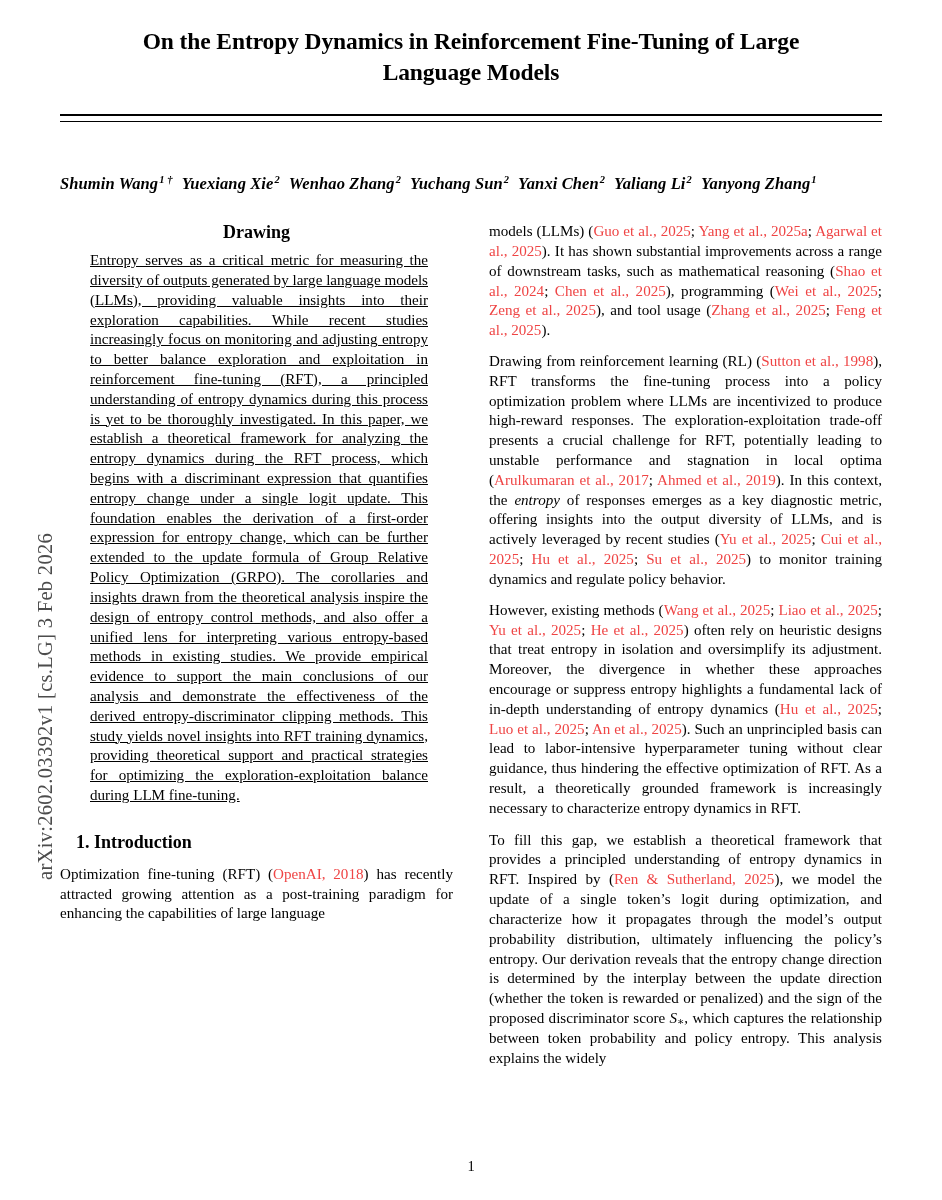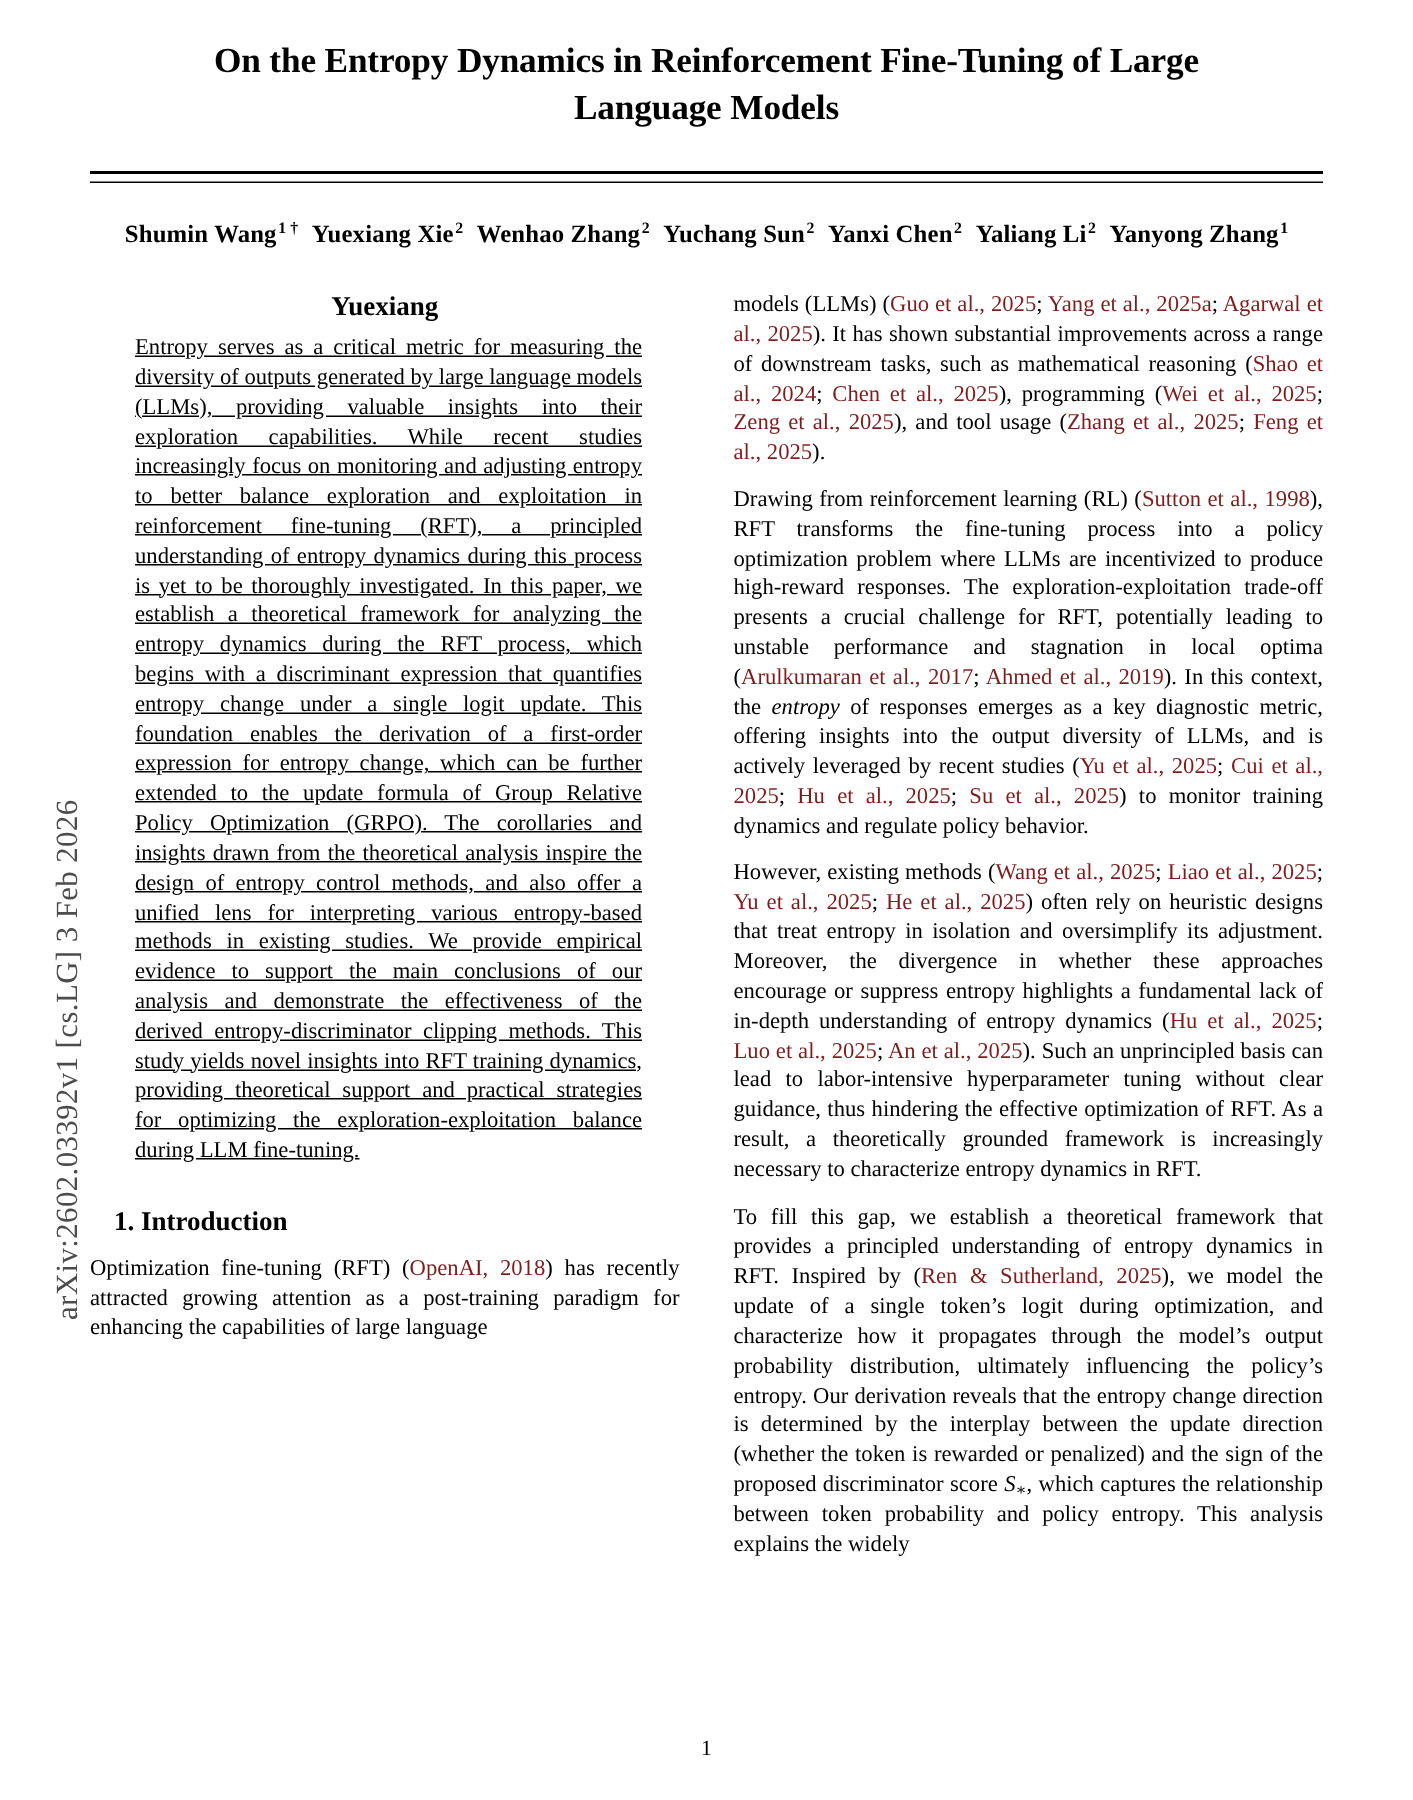--- a/index.html
+++ b/index.html
@@ -59,25 +59,25 @@
   }
   #title-rule {
     margin-top: 27px;
     height: 5px;
     border-top: 2.2px solid #000;
     border-bottom: 1.5px solid #000;
   }
 
   
   #authors {
-    margin-top: 24px;
-    text-align: center;
+    margin-top: 52px;
     font-size: 16.5px;
     font-weight: bold;
     letter-spacing: 0.1px;
+    font-style: italic;
   }
   #authors .author { white-space: nowrap; }
   #authors .author + .author { margin-left: 9px; }
   #authors sup {
     font-size: 10.5px;
     font-weight: bold;
     vertical-align: super;
     line-height: 0;
     margin-left: 1px;
   }
@@ -121,21 +121,21 @@
   
   .para {
     font-size: 15.1px;
     line-height: 1.313;
     text-align: justify;
     text-justify: inter-word;
     margin: 0 0 11px 0;
     hyphens: manual;
   }
   .para:last-child { margin-bottom: 0; margin-top: 12px; }
-  .cite { color: #7f1d1d; }
+  .cite { color: #ef4444; }
   .it { font-style: italic; }
   .mathsym {
     font-family: "Liberation Serif", "DejaVu Serif", serif;
     font-style: italic;
   }
   .mathsym sub {
     font-style: normal;
     font-size: 0.72em;
     vertical-align: -0.22em;
     line-height: 0;
@@ -166,21 +166,21 @@
   </div>
 
   <div id="authors">
     <span class="author"><span>Shumin Wang</span><sup>1 †</sup></span><span class="author"><span>Yuexiang Xie</span><sup>2</sup></span><span class="author"><span>Wenhao Zhang</span><sup>2</sup></span><span class="author"><span>Yuchang Sun</span><sup>2</sup></span><span class="author"><span>Yanxi Chen</span><sup>2</sup></span><span class="author"><span>Yaliang Li</span><sup>2</sup></span><span class="author"><span>Yanyong Zhang</span><sup>1</sup></span>
   </div>
 
   <div id="columns">
 
     <div class="col col-left">
 
-      <div id="abstract-heading">Yuexiang</div>
+      <div id="abstract-heading">Drawing</div>
       <div id="abstract-body">Entropy serves as a critical metric for measuring the diversity of outputs generated by large language models (LLMs), providing valuable insights into their exploration capabilities. While recent studies increasingly focus on monitoring and adjusting entropy to better balance exploration and exploitation in reinforcement fine-tuning (RFT), a principled understanding of entropy dynamics during this process is yet to be thoroughly investigated. In this paper, we establish a theoretical framework for analyzing the entropy dynamics during the RFT process, which begins with a discriminant expression that quantifies entropy change under a single logit update. This foundation enables the derivation of a first-order expression for entropy change, which can be further extended to the update formula of Group Relative Policy Optimization (GRPO). The corollaries and insights drawn from the theoretical analysis inspire the design of entropy control methods, and also offer a unified lens for interpreting various entropy-based methods in existing studies. We provide empirical evidence to support the main conclusions of our analysis and demonstrate the effectiveness of the derived entropy-discriminator clipping methods. This study yields novel insights into RFT training dynamics, providing theoretical support and practical strategies for optimizing the exploration-exploitation balance during LLM fine-tuning.</div>
 
       <div class="section-heading">1. Introduction</div>
 
       <p class="para"><span>Optimization fine-tuning (RFT) (</span><span class="cite">OpenAI, 2018</span><span>) has recently attracted growing attention as a post-training paradigm for enhancing the capabilities of large language</span></p>
 
     </div>
 
     <div class="col col-right">
 

